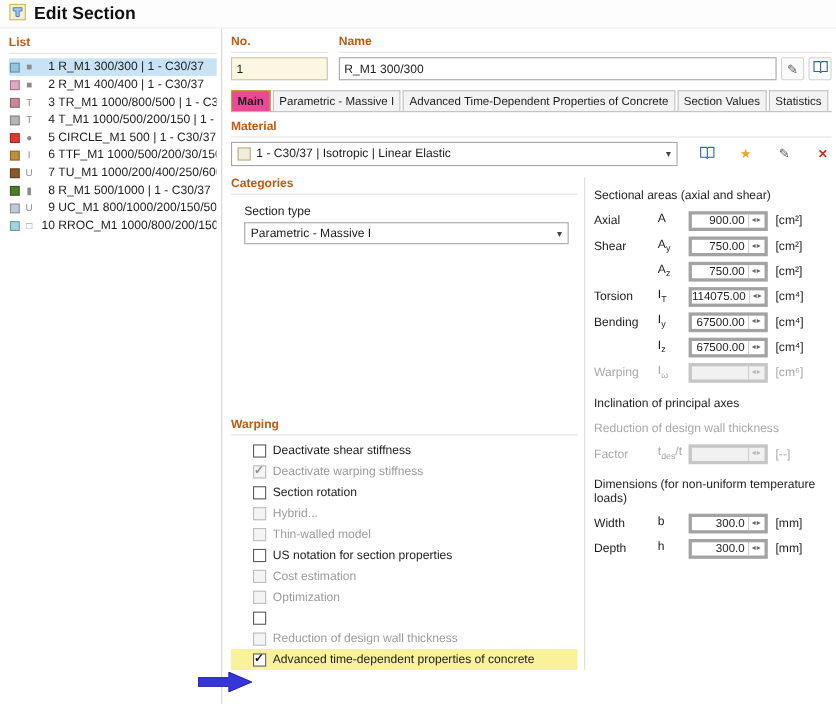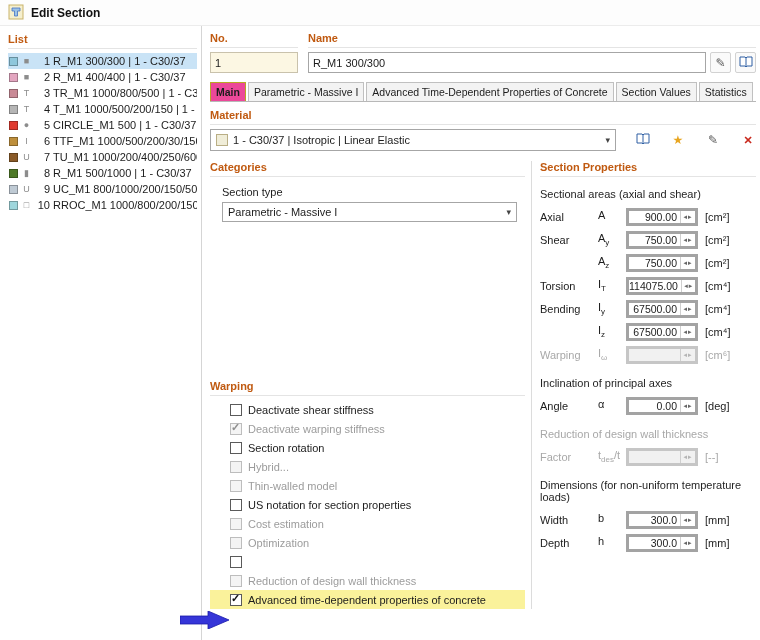--- a/index.html
+++ b/index.html
@@ -6,21 +6,21 @@
   html,body { background:#fff; }
   .window {
     position: relative; width: 760px; height: 640px; background: #fff;
     font-family: "Liberation Sans", sans-serif; font-size: 11px; color: #1c1c1c;
     overflow: hidden;
   }
   
   .titlebar { position:absolute; top:0; left:0; right:0; height:26px;
     display:flex; align-items:center; gap:7px; padding-left:8px;
     background:#fdfdfd; border-bottom:1px solid #ececec; }
-  .title { font-size:12px; font-weight:bold; color:#111; }
+  .title { font-size:16px; font-weight:bold; color:#111; }
   
   .caption { display:block; color:#c05a11; font-weight:bold;
     border-bottom:1px solid #e4e4e4; padding-bottom:3px; margin-bottom:4px; }
   
   .list-panel { position:absolute; left:0; top:26px; bottom:0; width:202px;
     border-right:1px solid #d5d5d5; padding:7px 4px 0 8px; background:#fff; }
   .litem { height:16px; display:flex; align-items:center; gap:3px;
     padding-left:1px; white-space:nowrap; overflow:hidden; cursor:default; }
   .litem.sel { background:#c9e3f6; }
   .mcolor { width:9px; height:9px; flex:none; border:1px solid rgba(0,0,0,.28); }
@@ -321,21 +321,20 @@
           <div class="opt hl">
             <span class="cbox">
                 <span class="chk">✓</span>
               </span>
             <span class="olbl">Advanced time-dependent properties of concrete</span>
           </div>
         </div>
       </div>
 
       <div class="right-col">
-        <span class="caption">Section Properties</span>
 
         <div class="pgroup-title">Sectional areas (axial and shear)</div>
         <div class="prow">
           <span class="pname">Axial</span>
           <span class="psym"><span>A</span><sub></sub><span></span></span>
           <span class="pfield">
               <span class="pval">900.00</span>
               <span class="spin">◂▸</span>
             </span>
           <span class="punit">[cm²]</span>
@@ -390,29 +389,20 @@
           <span class="pname">Warping</span>
           <span class="psym"><span>I</span><sub>ω</sub><span></span></span>
           <span class="pfield">
               <span class="pval"></span>
               <span class="spin">◂▸</span>
             </span>
           <span class="punit">[cm⁶]</span>
         </div>
 
         <div class="pgroup-title">Inclination of principal axes</div>
-        <div class="prow">
-          <span class="pname">Angle</span>
-          <span class="psym"><span>α</span><sub></sub><span></span></span>
-          <span class="pfield">
-              <span class="pval">0.00</span>
-              <span class="spin">◂▸</span>
-            </span>
-          <span class="punit">[deg]</span>
-        </div>
 
         <div class="pgroup-title disabled">Reduction of design wall thickness</div>
         <div class="prow disabled">
           <span class="pname">Factor</span>
           <span class="psym"><span>t</span><sub>des</sub><span>/t</span></span>
           <span class="pfield">
               <span class="pval"></span>
               <span class="spin">◂▸</span>
             </span>
           <span class="punit">[--]</span>

